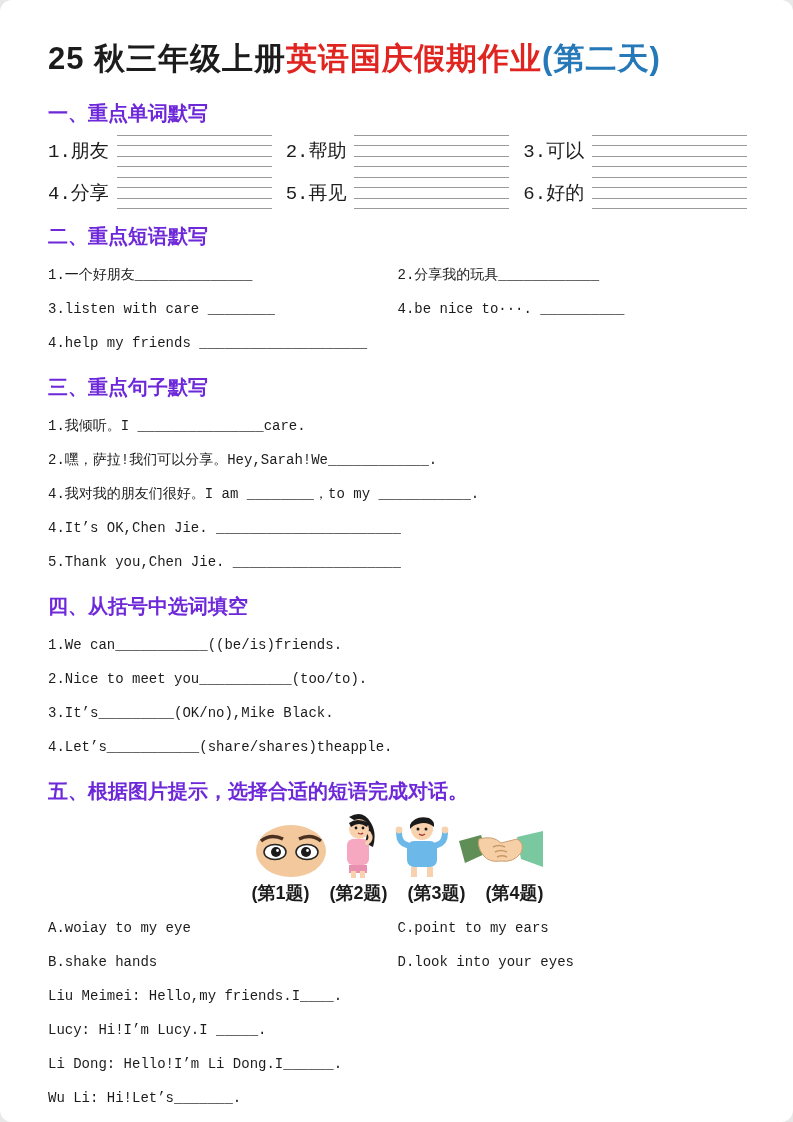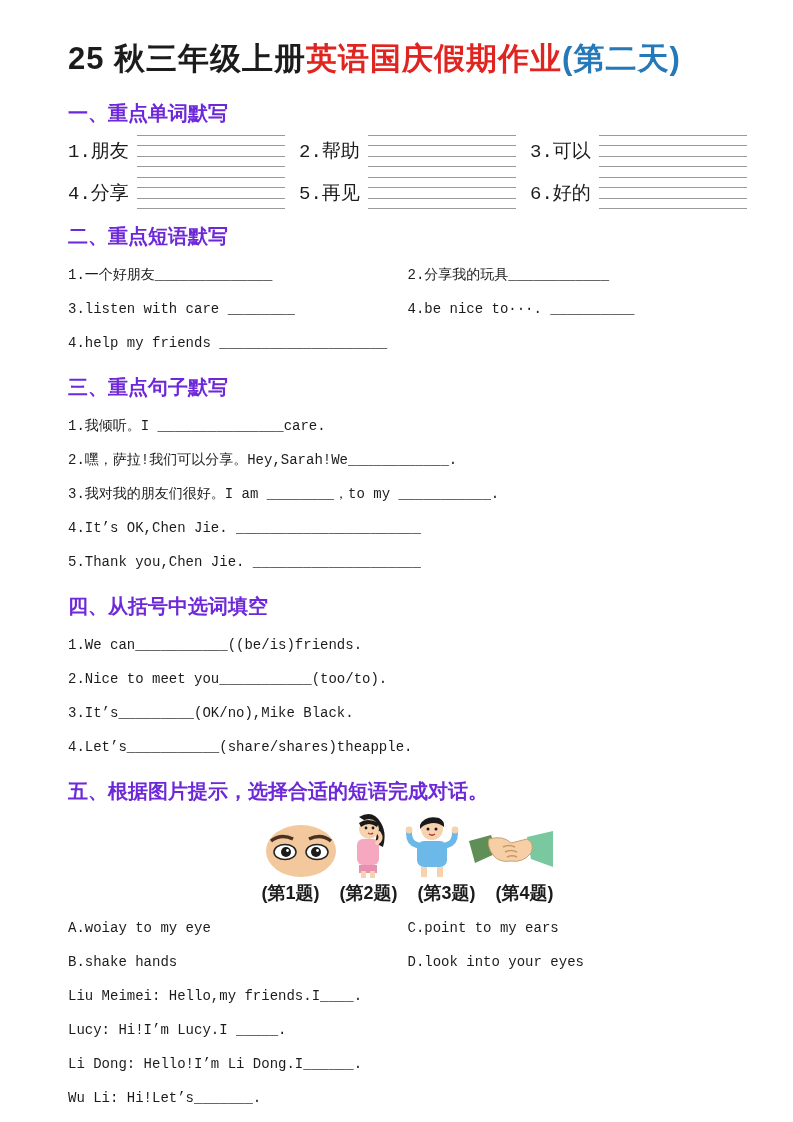--- a/index.html
+++ b/index.html
@@ -1,21 +1,22 @@
 <!DOCTYPE html>
 <html><head>
 <meta charset="utf-8">
 <style>
   * { margin:0; padding:0; box-sizing:border-box; }
   html,body { background:#e8e8e8; }
   .page {
     width:793px; height:1122px; margin:0 auto; background:#ffffff;
-    padding:38px 46px 0 68px; position:relative; overflow:hidden;
+    padding:38px 46px 0 48px; position:relative; overflow:hidden;
     font-family:"Liberation Mono","DejaVu Sans Mono",monospace;
     color:#1c1c1c;
+    border-radius:12px;
   }
   .title {
     font-family:"Liberation Sans","DejaVu Sans",sans-serif;
     font-weight:bold; font-size:31px; letter-spacing:1px; margin-bottom:20px;
     white-space:nowrap;
   }
   .title .t-red  { color:#e02420; }
   .title .t-blue { color:#2579b8; }
   .sec-title {
     font-family:"Liberation Sans","DejaVu Sans",sans-serif;
@@ -112,21 +113,21 @@
   </div>
   <div class="row2">
     <div class="line">3.listen with care ________</div>
     <div class="line">4.be nice to···. __________</div>
   </div>
   <div class="line">4.help my friends ____________________</div>
 
   <div class="sec-title">三、重点句子默写</div>
   <div class="line">1.我倾听。I _______________care.</div>
   <div class="line">2.嘿，萨拉!我们可以分享。Hey,Sarah!We____________.</div>
-  <div class="line">3.我对我的朋友们很好。I am ________，to my ___________.</div>
+  <div class="line">4.我对我的朋友们很好。I am ________，to my ___________.</div>
   <div class="line">4.It’s OK,Chen Jie.  ______________________</div>
   <div class="line">5.Thank you,Chen Jie. ____________________</div>
 
   <div class="sec-title">四、从括号中选词填空</div>
   <div class="line">1.We can___________((be/is)friends.</div>
   <div class="line">2.Nice to meet you___________(too/to).</div>
   <div class="line">3.It’s_________(OK/no),Mike Black.</div>
   <div class="line">4.Let’s___________(share/shares)theapple.</div>
 
   <div class="sec-title">五、根据图片提示，选择合适的短语完成对话。</div>

